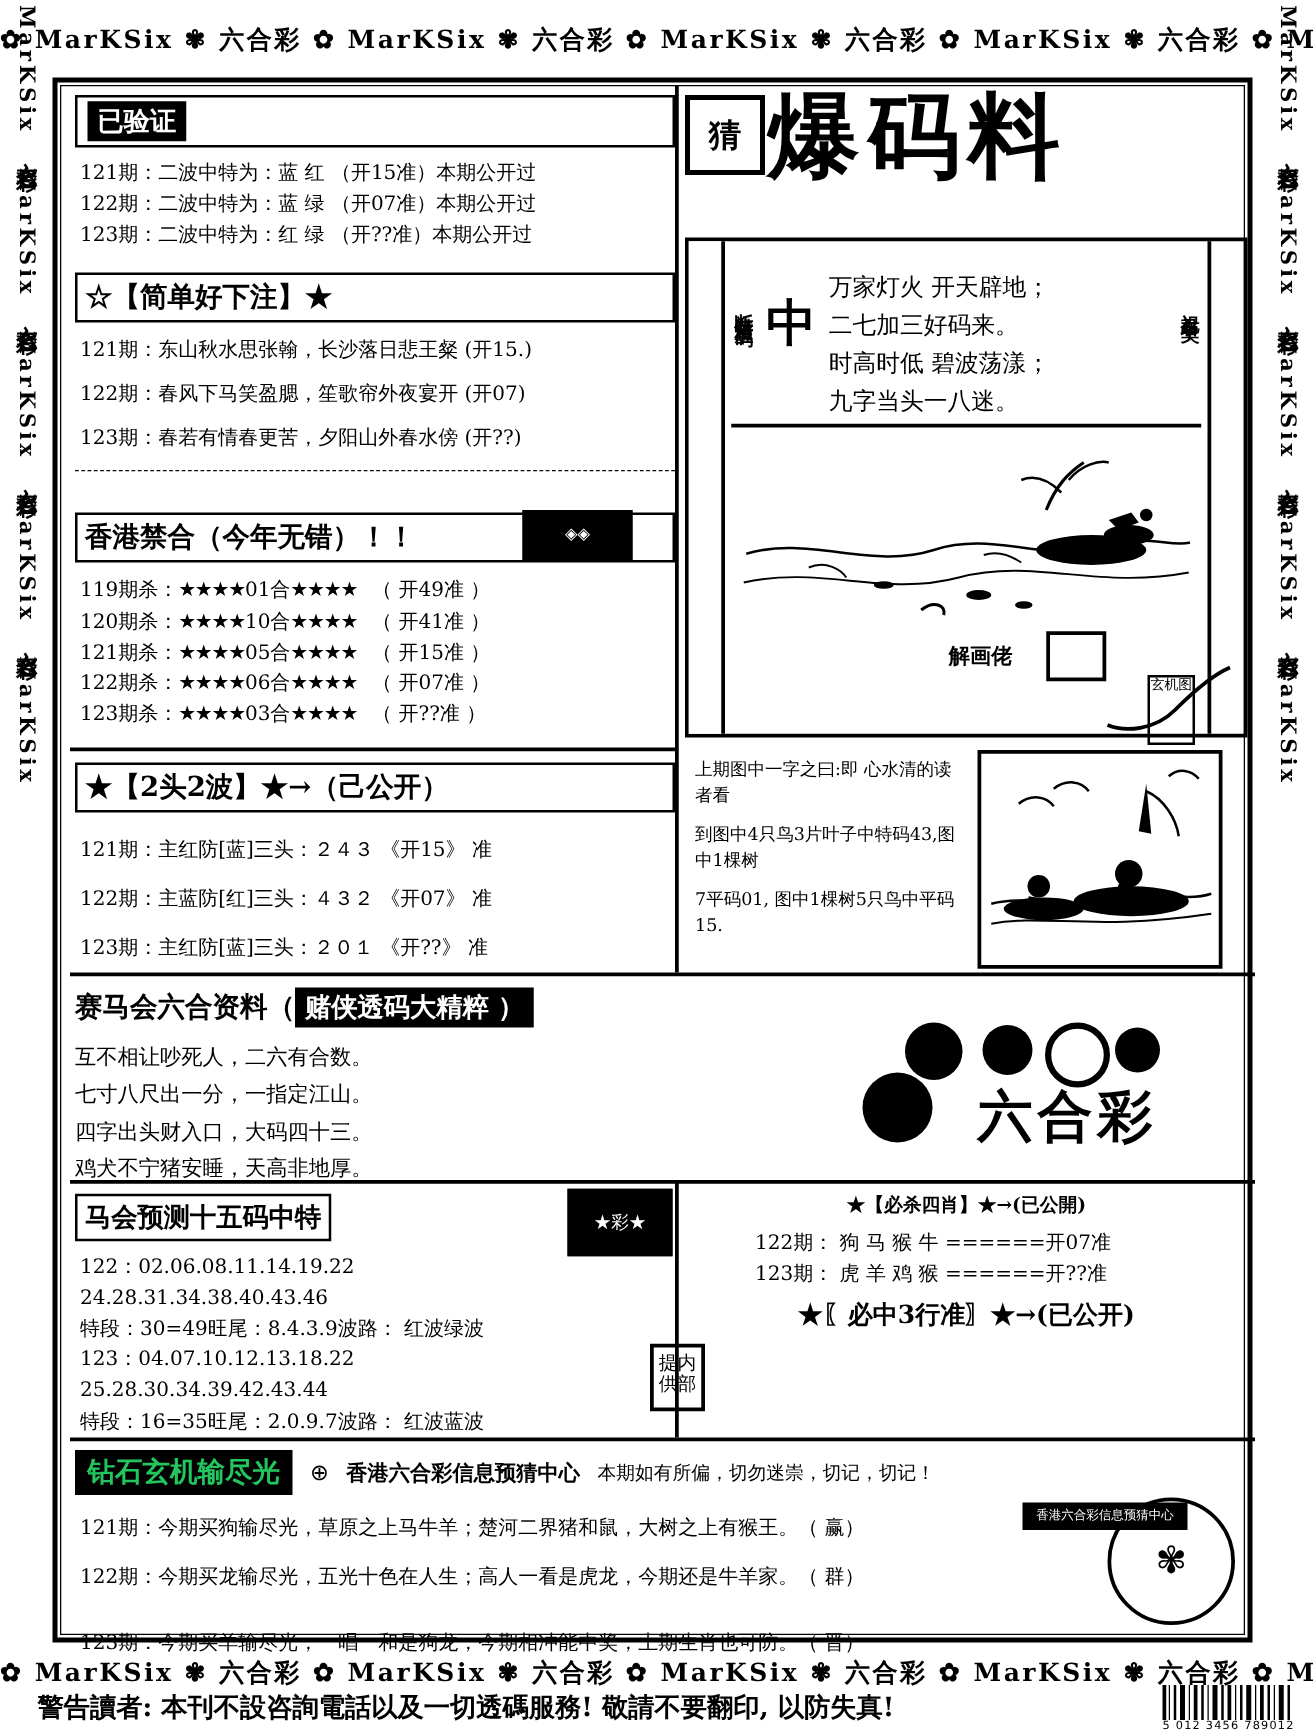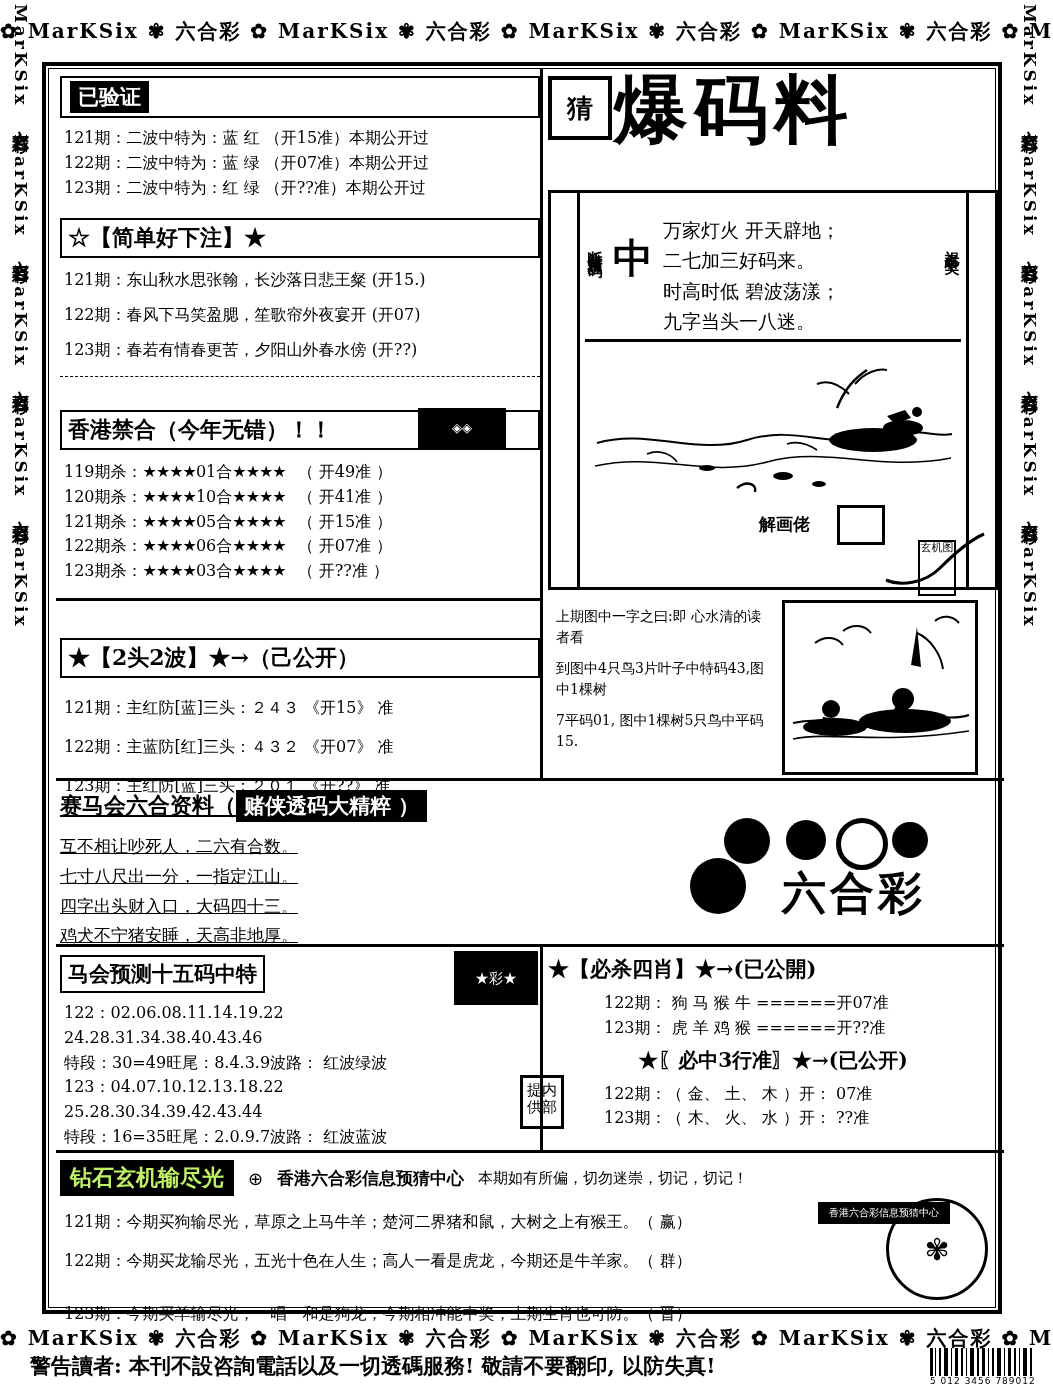--- a/index.html
+++ b/index.html
@@ -12,51 +12,51 @@
   .band-bottom{left:0;top:1318px;width:1053px;height:40px;font-size:20px;letter-spacing:2px;display:flex;align-items:center;}
   .band-left{left:0;top:0;width:44px;height:1388px;}
   .band-right{left:1009px;top:0;width:44px;height:1388px;}
   .vtext{writing-mode:vertical-rl;text-orientation:mixed;font-size:17px;font-weight:bold;letter-spacing:3px;font-family:"DejaVu Serif","Liberation Serif",serif;}
 
   .outer{position:absolute;left:42px;top:62px;width:960px;height:1252px;border:4px solid #000;box-sizing:border-box;}
   .inner{position:absolute;left:48px;top:68px;width:948px;height:1240px;border:1px solid #000;box-sizing:border-box;}
 
   
   .box{position:absolute;box-sizing:border-box;}
-  .hdr-inv{display:inline-block;background:#000;color:#bef264;padding:3px 10px;font-weight:bold;font-size:21px;font-family:"DejaVu Serif","Liberation Serif",serif;}
+  .hdr-inv{display:inline-block;background:#000;color:#22c55e;padding:3px 10px;font-weight:bold;font-size:21px;font-family:"DejaVu Serif","Liberation Serif",serif;}
   .row{font-size:16px;font-family:"DejaVu Serif","Liberation Serif",serif;line-height:1.55;white-space:nowrap;}
   .rowsm{font-size:14px;font-family:"DejaVu Serif","Liberation Serif",serif;line-height:1.5;}
 
   
   #blk1{left:60px;top:76px;width:480px;}
   .titlebar{border:2px solid #000;padding:3px 6px;display:flex;align-items:center;}
   .blackchip{background:#000;color:#fff;padding:2px 8px;font-weight:bold;}
 
   #blk2{left:60px;top:218px;width:480px;}
   #blk3{left:60px;top:410px;width:480px;}
-  #blk4{left:60px;top:610px;width:480px;margin-top:28px;}
+  #blk4{left:60px;top:610px;width:480px;}
 
   .sep{border-top:1px dashed #000;margin:6px 0;}
 
   
   .stars{letter-spacing:-1px;}
 
   
   #bigtitle{left:548px;top:72px;width:450px;height:110px;}
   .bm{font-family:"DejaVu Serif","Liberation Serif",serif;font-weight:bold;font-size:74px;letter-spacing:6px;line-height:1;}
   #scroll{left:548px;top:190px;width:450px;height:400px;border:3px solid #000;box-sizing:border-box;}
   .scrollbar{position:absolute;top:0;width:26px;height:100%;border-right:3px solid #000;}
   .poem{font-family:"DejaVu Serif","Liberation Serif",serif;font-size:19px;line-height:1.6;}
   .zhong{font-family:"DejaVu Serif","Liberation Serif",serif;font-size:40px;font-weight:bold;}
 
   #midnote{left:556px;top:606px;width:210px;}
   #photo{left:782px;top:600px;width:196px;height:175px;border:3px solid #000;box-sizing:border-box;background:#fff;}
 
   
-  #poembox{left:60px;top:790px;width:940px;text-decoration:underline;}
+  #poembox{left:60px;top:790px;width:940px;}
   .pcol{font-family:"DejaVu Serif","Liberation Serif",serif;font-size:17px;line-height:1.75;white-space:nowrap;}
 
   
   #circles{position:absolute;left:690px;top:818px;width:300px;height:115px;}
   .circ{position:absolute;border-radius:50%;background:#000;}
   .ring{position:absolute;border-radius:50%;border:5px solid #000;}
   .lhc{position:absolute;font-family:"DejaVu Serif","Liberation Serif",serif;font-weight:bold;font-size:44px;letter-spacing:4px;}
 
   
   #blk5{left:60px;top:955px;width:470px;}
@@ -260,30 +260,26 @@
       <div class="row">122：02.06.08.11.14.19.22</div>
       <div class="row">24.28.31.34.38.40.43.46</div>
       <div class="row">特段：30=49旺尾：8.4.3.9波路： 红波绿波</div>
       <div class="row">123：04.07.10.12.13.18.22</div>
       <div class="row">25.28.30.34.39.42.43.44</div>
       <div class="row">特段：16=35旺尾：2.0.9.7波路： 红波蓝波</div>
     </div>
   </div>
 
   <div class="box" id="blk6">
-    <div style="text-align:left;font-weight:bold;font-size:21px;font-family:'DejaVu Serif',serif;">★【必杀四肖】★→(已公開)</div>
+    <div style="text-align:center;font-weight:bold;font-size:15px;font-family:'DejaVu Serif',serif;">★【必杀四肖】★→(已公開)</div>
     <div style="padding:8px 0 0 56px;">
       <div class="row">122期： 狗 马 猴 牛 ======开07准</div>
       <div class="row">123期： 虎 羊 鸡 猴 ======开??准</div>
     </div>
     <div style="text-align:center;font-weight:bold;font-size:20px;font-family:'DejaVu Serif',serif;margin-top:6px;">★〖必中3行准〗★→(已公开)</div>
-    <div style="padding:8px 0 0 56px;">
-      <div class="row">122期：（ 金、 土、 木 ）开： 07准</div>
-      <div class="row">123期：（ 木、 火、 水 ）开： ??准</div>
-    </div>
     <div style="position:absolute;left:-28px;top:120px;width:44px;height:54px;border:3px solid #000;font-size:15px;line-height:1.15;text-align:center;padding-top:4px;box-sizing:border-box;font-family:'DejaVu Serif',serif;">提内供部</div>
   </div>
 
   <div class="box" id="blk7">
     <div style="display:flex;align-items:center;gap:14px;">
       <span class="hdr-inv" style="font-size:22px;">钻石玄机输尽光</span>
       <span style="font-size:18px;">⊕</span>
       <span style="font-size:17px;font-weight:bold;font-family:'DejaVu Serif',serif;">香港六合彩信息预猜中心</span>
       <span style="font-size:15px;font-family:'DejaVu Serif',serif;">本期如有所偏，切勿迷崇，切记，切记！</span>
     </div>

